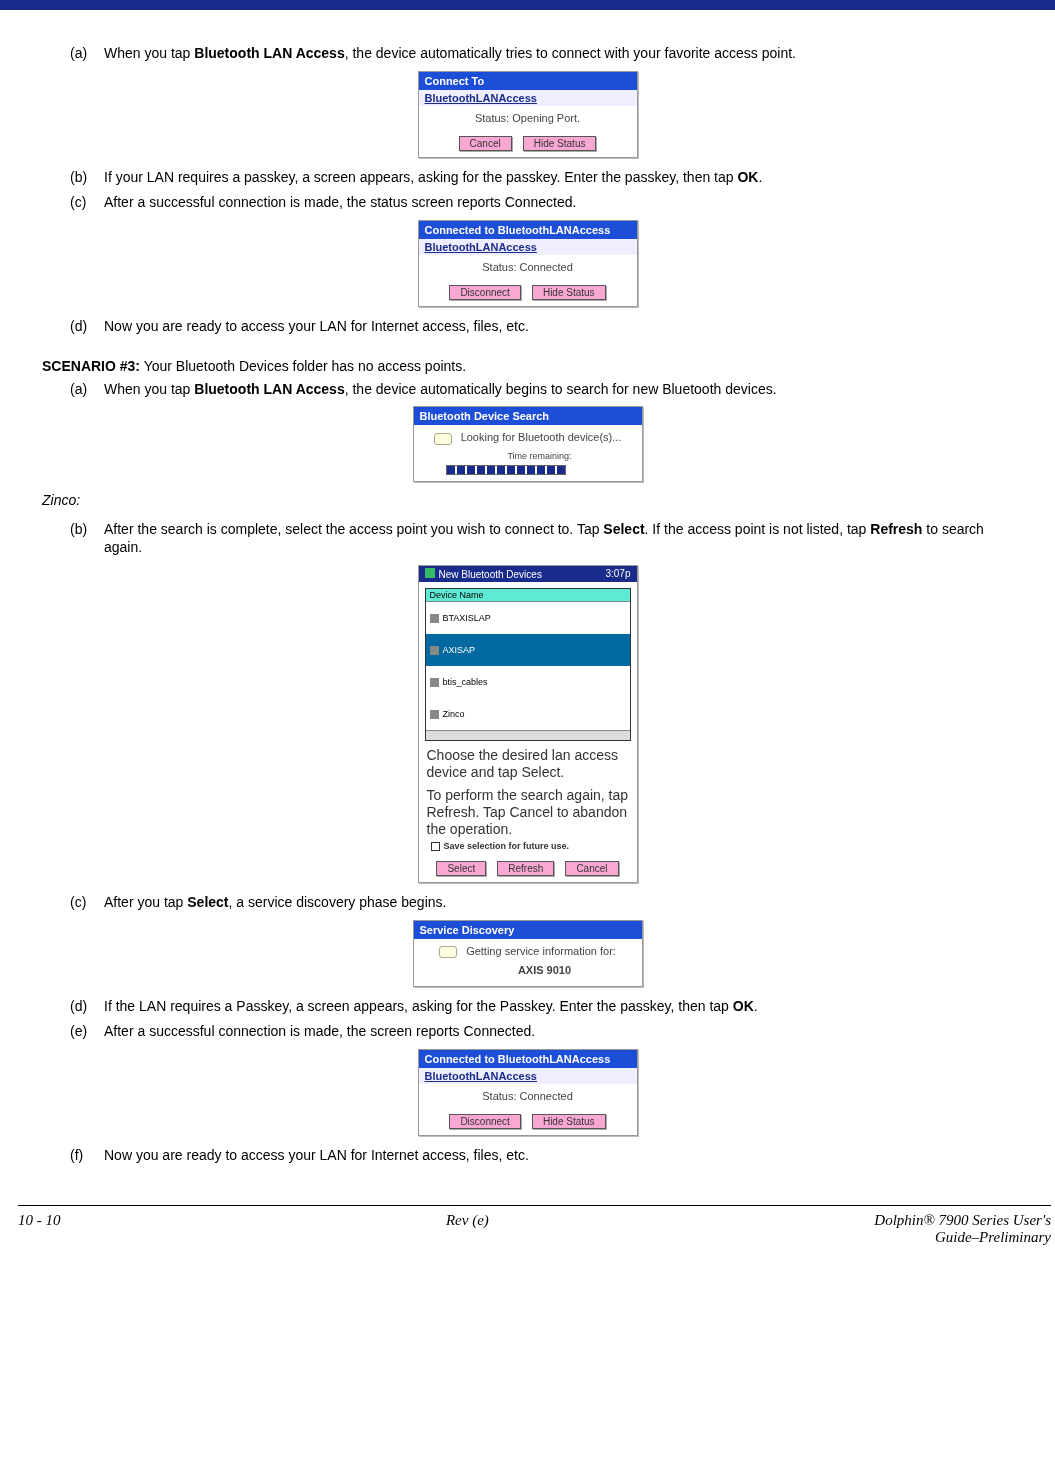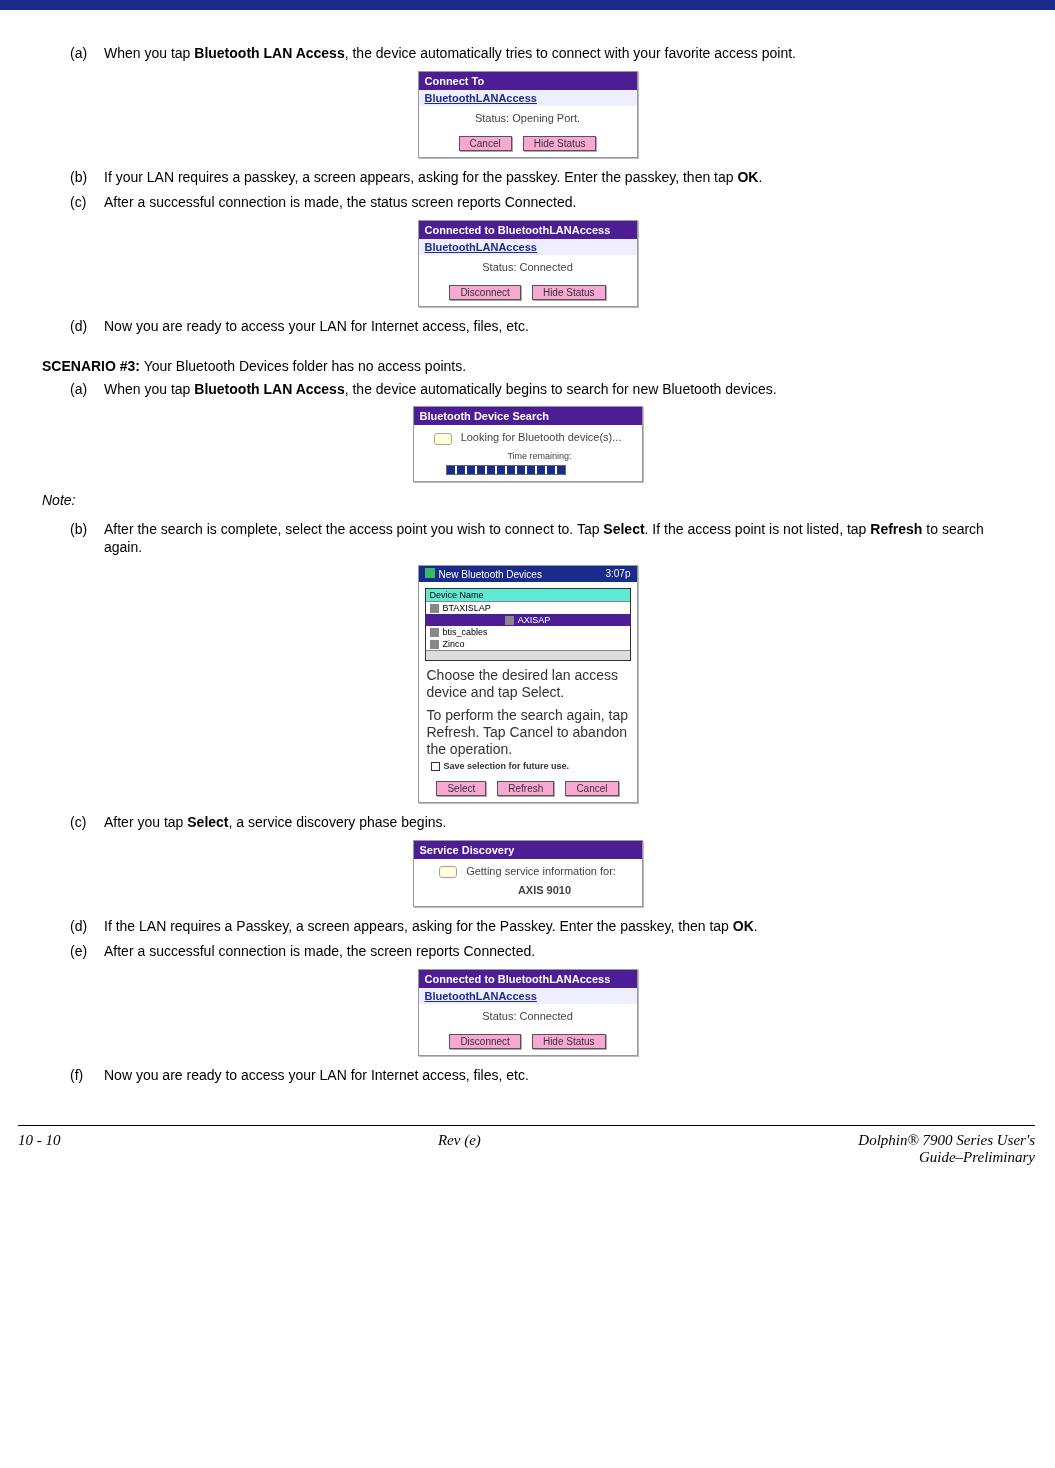--- a/index.html
+++ b/index.html
@@ -25,21 +25,21 @@
   
   .dlg {
     display: inline-block;
     border: 1px solid #999;
     background: #fff;
     text-align: left;
     font-size: 11px;
     box-shadow: 1px 1px 0 #bbb;
   }
   .dlg .titlebar {
-    background: #4c1d95;
+    background: #1d4ed8;
     color: #fff;
     font-weight: bold;
     padding: 3px 6px;
     font-size: 11px;
   }
   .dlg .linkbar {
     background: #eef;
     color: #1a2c8b;
     font-weight: bold;
     padding: 2px 6px;
@@ -63,31 +63,31 @@
   .search-icon { display:inline-block; width:18px; height:12px; background:#ffd; border:1px solid #aa8; border-radius:3px; margin-right:6px; vertical-align:middle;}
   .progress { width:120px; height:10px; border:1px solid #666; margin-top:4px;
     background: repeating-linear-gradient(90deg,#1a2c8b 0 8px,#fff 8px 10px); }
 
   
   .nd { width: 220px; }
   .nd .ce-title { background:#1a2c8b; color:#fff; padding:2px 6px; font-size:10px; display:flex; justify-content:space-between;}
   .nd .ce-title .icon { width:10px; height:10px; background:#3b6; display:inline-block; margin-right:4px;}
   .nd .list { border:1px solid #333; margin:6px; }
   .nd .list .hdr { background:#5eead4; border-bottom:1px solid #888; padding:1px 4px; font-size:9px;}
-  .nd .list .row { padding:1px 4px; font-size:9px; display:flex; align-items:center; }
-  .nd .list .row.sel { background:#4c1d95; color:#fff;justify-content:center; }
+  .nd .list .row { padding:11px 4px; font-size:9px; display:flex; align-items:center; }
+  .nd .list .row.sel { background:#0369a1; color:#fff; }
   .nd .list .row .dev-ic { width:9px; height:9px; background:#888; margin-right:4px; }
   .nd .list .scroll { height:10px; background:#ddd; border-top:1px solid #888;}
   .nd .para { font-size:14px; color:#333; padding:0 8px; line-height:1.2; }
   .nd .chk { font-size:9px; color:#333; padding:4px 12px;font-weight:bold; }
   .nd .chk .box { display:inline-block; width:9px; height:9px; border:1px solid #333; margin-right:4px; vertical-align:middle;}
 
   .footer {
     border-top: 1px solid #000;
-    margin: 22px 20px 0 18px;
+    margin: 22px 4px 0 18px;
     padding: 6px 0 20px 0;
     display: flex;
     justify-content: space-between;
     font-family: "Times New Roman", serif;
     font-style: italic;
     font-size: 15px;
   }
   .footer .right { text-align: right; }
 </style>
 </head>
@@ -170,21 +170,21 @@
         <span>Looking for Bluetooth device(s)...</span>
         <div style="margin:6px 0 0 24px;">
           <div style="font-size:9px;">Time remaining:</div>
           <div class="progress"></div>
         </div>
       </div>
     </div>
   </div>
 
   <div class="note-row">
-    <div class="nlabel">Note:</div>
+    <div class="nlabel">Zinco:</div>
   </div>
 
   <div class="step">
     <div class="marker">(b)</div>
     <div class="txt">
       <span>After the search is complete, select the access point you wish to connect to. Tap </span><b>Select</b><span>. If the access point is not listed, tap </span><b>Refresh</b><span> to search again.</span>
     </div>
   </div>
 
   <div class="fig-wrap">

